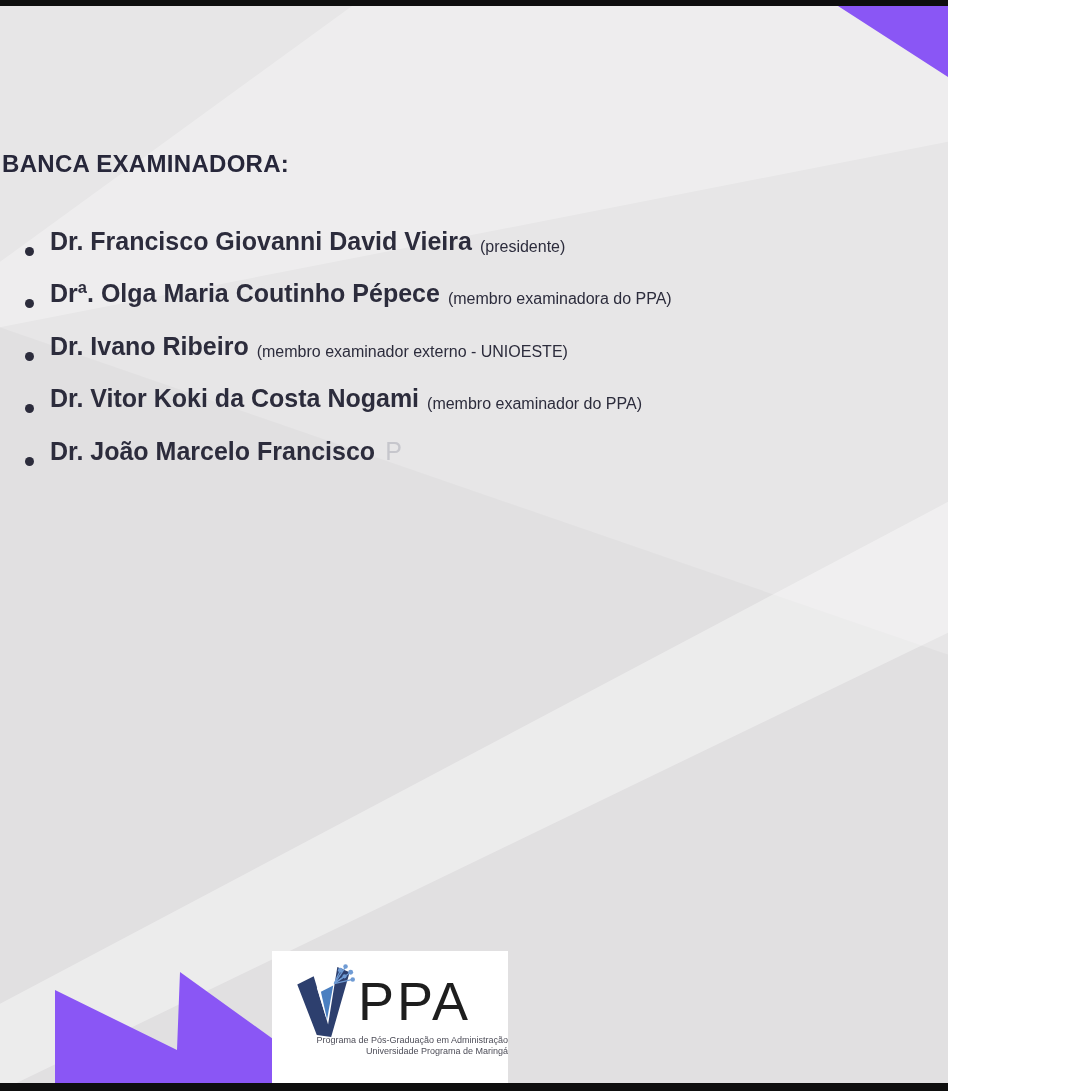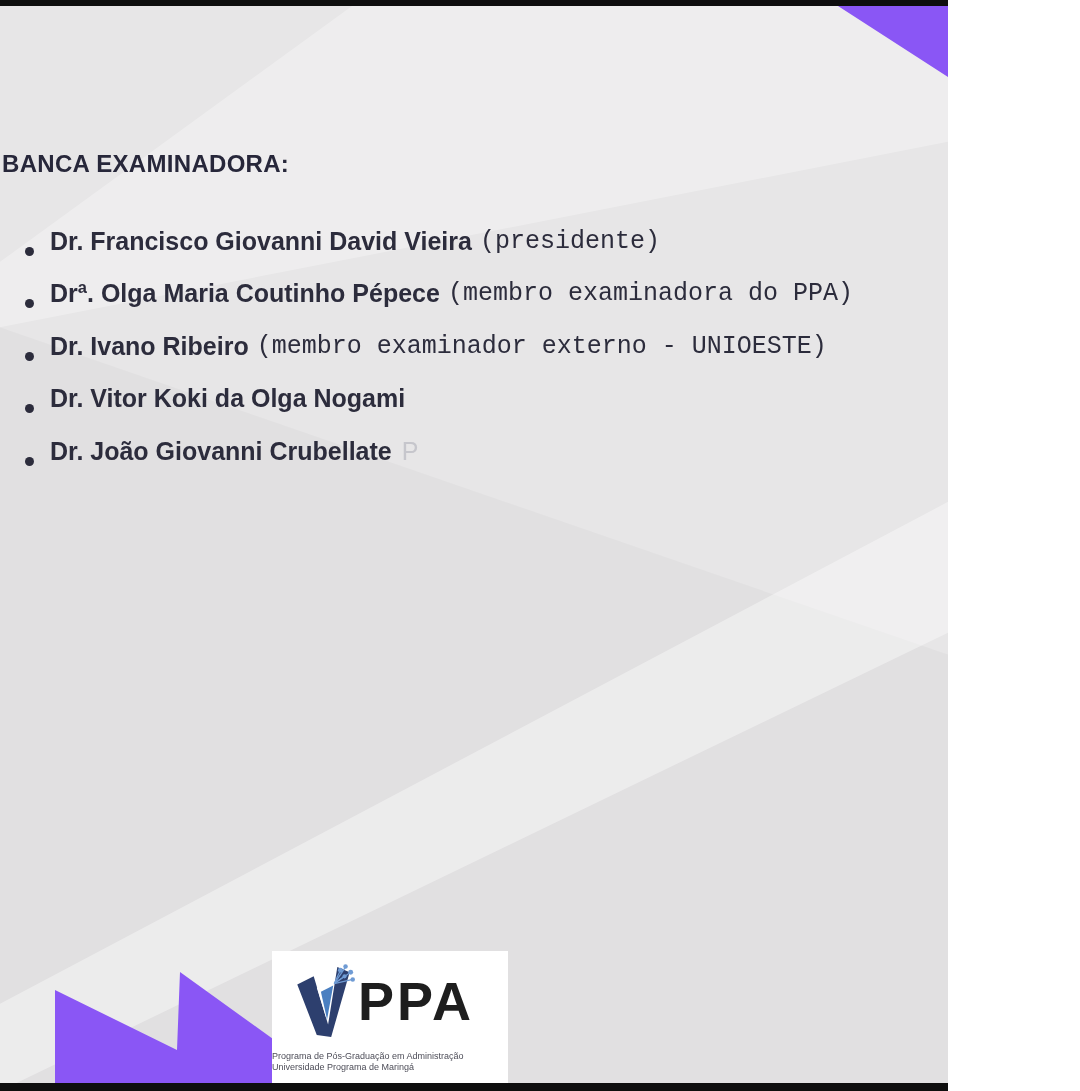--- a/index.html
+++ b/index.html
@@ -53,49 +53,48 @@
   .bullet {
     width: 9px; height: 9px; border-radius: 50%;
     background: var(--color-text, #2c2c3c);
     margin-right: 16px; flex: 0 0 auto;
   }
   .name {
     font-size: 25px; font-weight: 700;
     color: var(--color-text, #2c2c3c);
   }
   .role {
-    font-size: 25px; font-weight: 400;
+    font-size: 16px; font-weight: 400;
     color: var(--color-text, #2c2c3c);
     margin-left: 8px;
-    font-family: Liberation Mono, monospace;
   }
   .role-faded {
     font-size: 25px; font-weight: 400;
     color: var(--color-faded_text, #c6c6cc);
     margin-left: 10px;
   }
 
   .logo-card {
     position: absolute; left: 272px; top: 951px;
     width: 236px; height: 134px;
     background: var(--color-card, #ffffff);
     z-index: 4;
   }
   .logo-row {
     position: absolute; left: 22px; top: 12px;
     display: flex; align-items: center;
   }
   .logo-acronym {
-    font-size: 54px; font-weight: 700; letter-spacing: 3px;
+    font-size: 54px; font-weight: 400; letter-spacing: 3px;
     color: var(--color-logo_text, #1e1e1e);
     line-height: 76px; margin-left: 2px;
   }
   .logo-caption {
-    position: absolute; left: 0; right: 0; top: 100px;
-    text-align: left;
+    position: absolute; left: 0; right: 0; top: 84px;
+    text-align: right;
     font-size: 9px; line-height: 11px;
     color: var(--color-logo_caption, #4d4d58);
   }
 </style>
 </head>
 <body>
 
 <div class="slide">
 
   <div class="bg-streak s3"></div>
@@ -120,25 +119,26 @@
       <span class="name">Drª. Olga Maria Coutinho Pépece</span>
       <span class="role">(membro examinadora do PPA)</span>
     </li>
     <li>
       <span class="bullet"></span>
       <span class="name">Dr. Ivano Ribeiro</span>
       <span class="role">(membro examinador externo - UNIOESTE)</span>
     </li>
     <li>
       <span class="bullet"></span>
-      <span class="name">Dr. Vitor Koki da Olga Nogami</span>
+      <span class="name">Dr. Vitor Koki da Costa Nogami</span>
+      <span class="role">(membro examinador do PPA)</span>
     </li>
     <li>
       <span class="bullet"></span>
-      <span class="name">Dr. João Giovanni Crubellate</span>
+      <span class="name">Dr. João Marcelo Francisco</span>
       <span class="role-faded">P</span>
     </li>
   </ul>
 
   <div class="logo-card">
     <div class="logo-row">
       <svg width="62" height="76" viewBox="0 0 60 74" aria-hidden="true">
         <path d="M3 21 L19 13 L33 60 L42 4 L54 9 L36 72 L22 70 Z" fill="#2d3f6e"></path>
         <path d="M22 24 L37 19 L31 53 Z" fill="#ffffff"></path>
         <path d="M26 28 L38 22 L32 55 Z" fill="#4a7fc1"></path>

